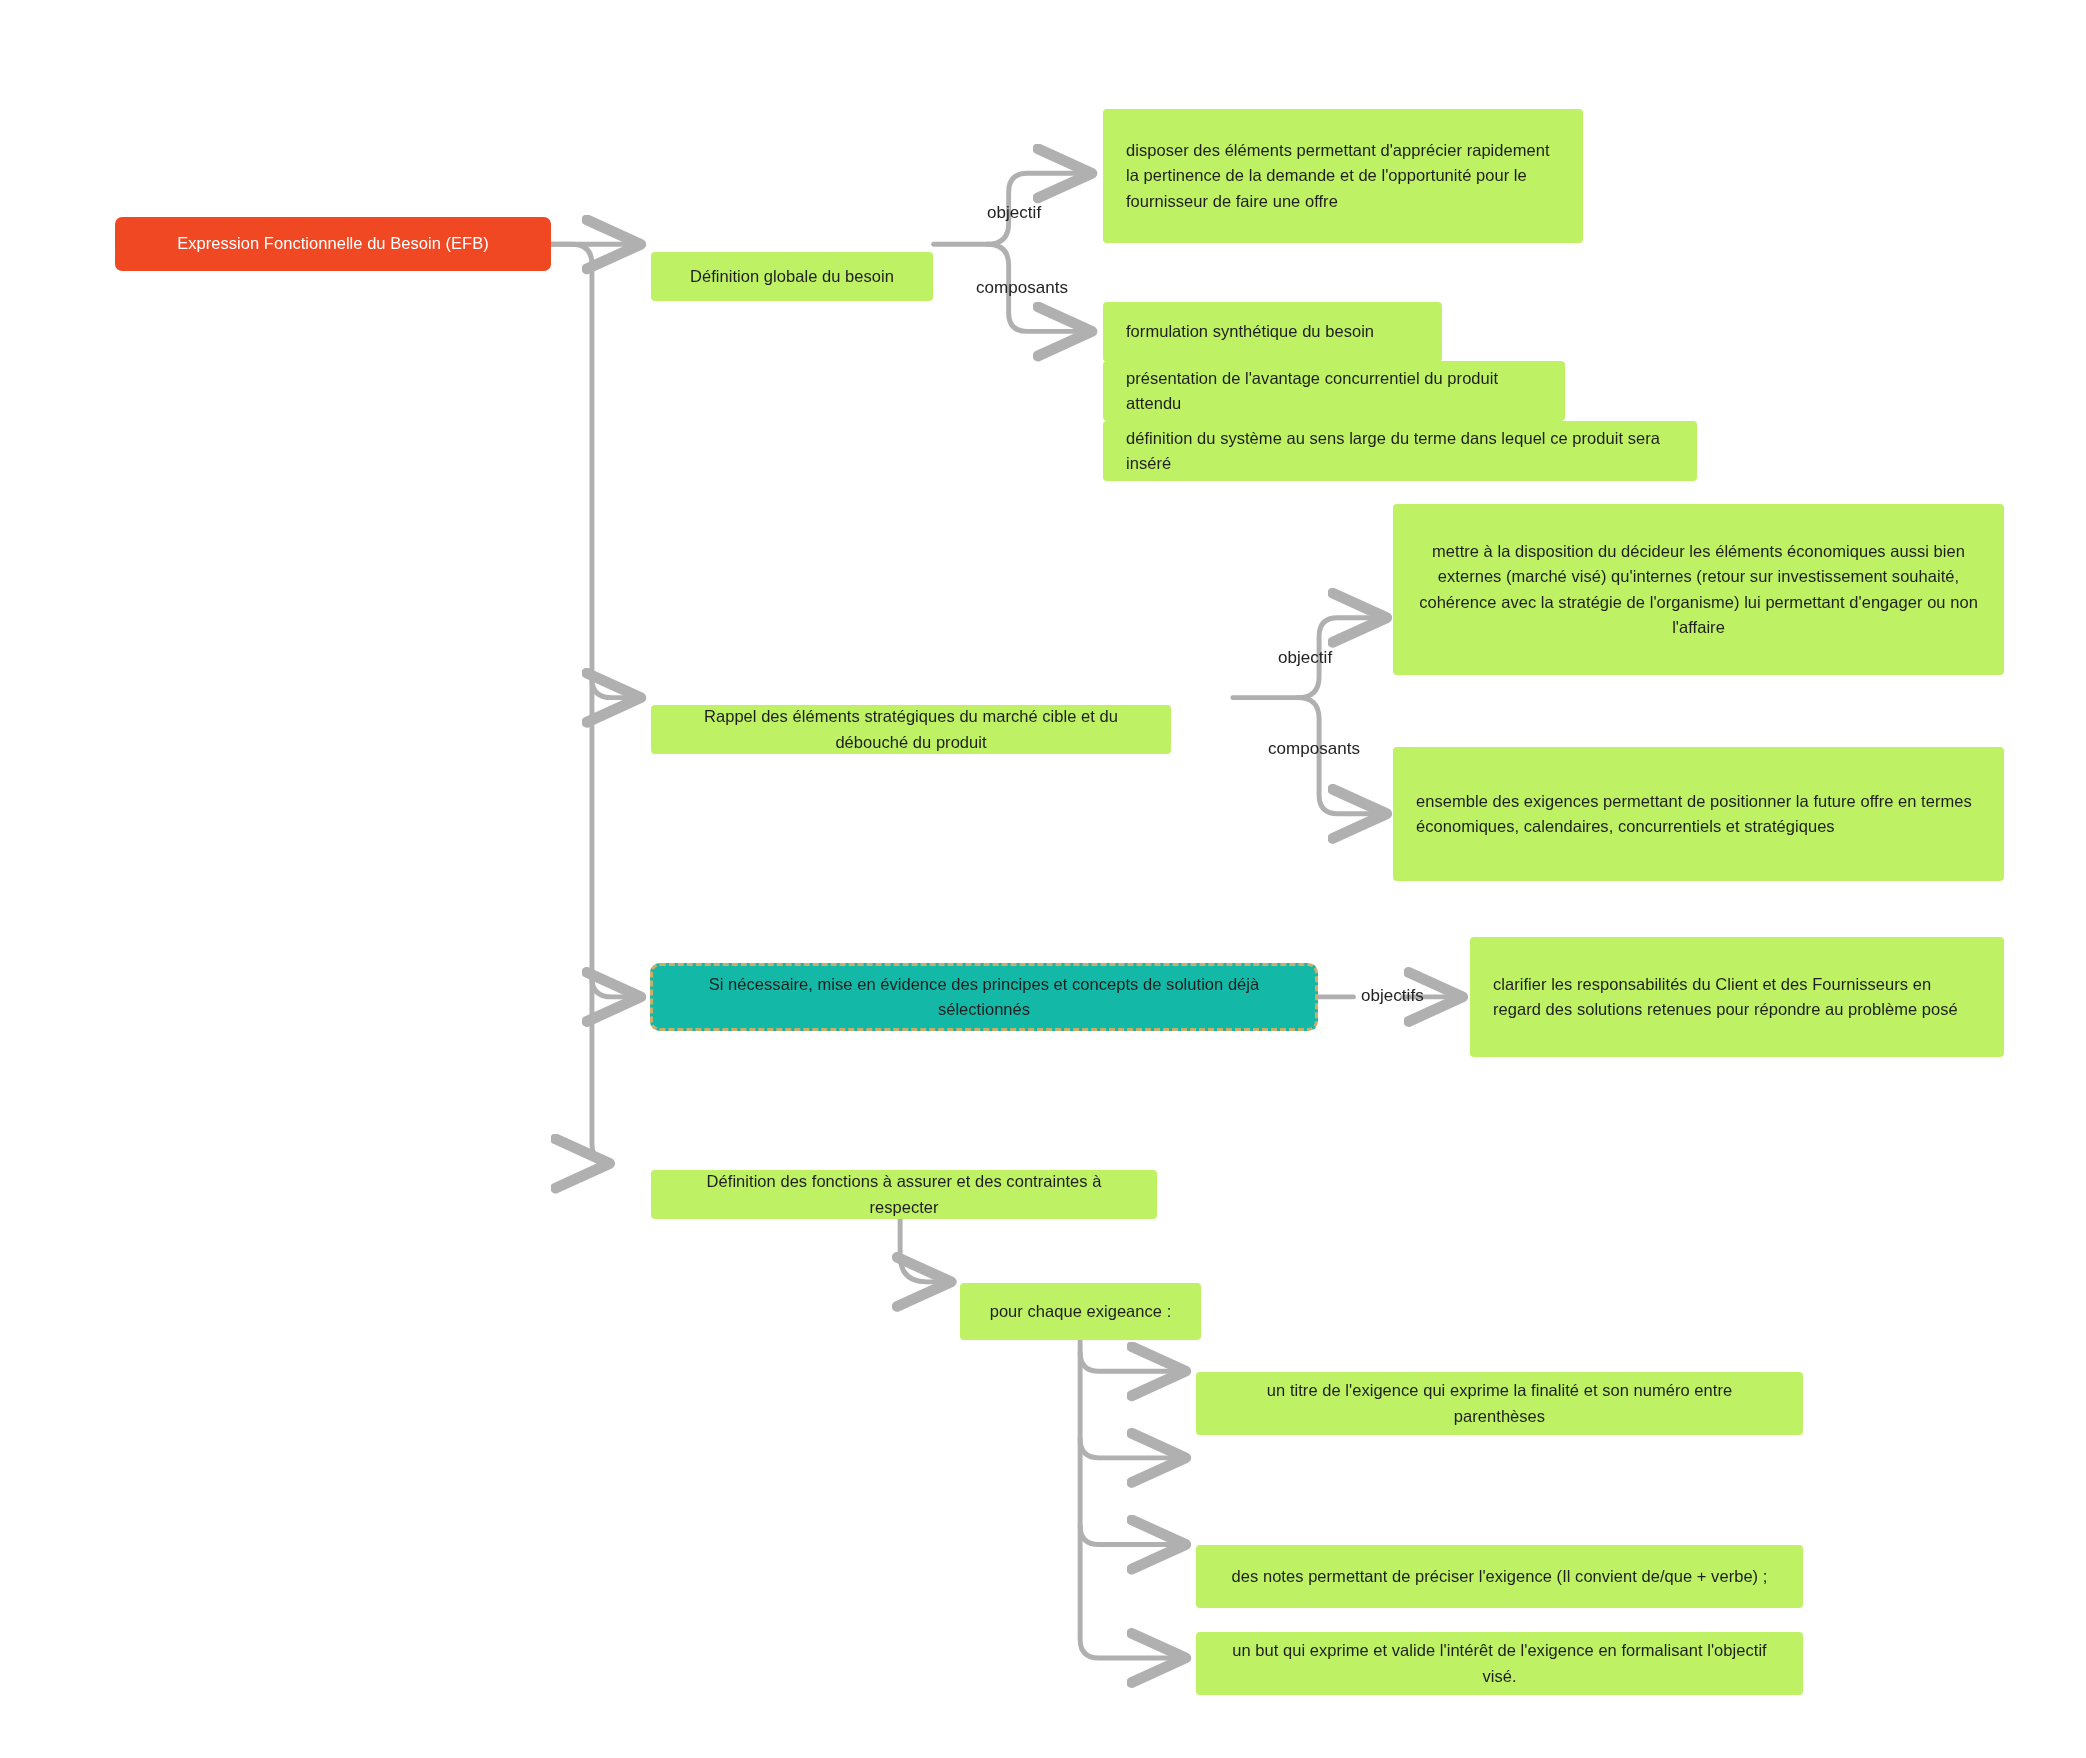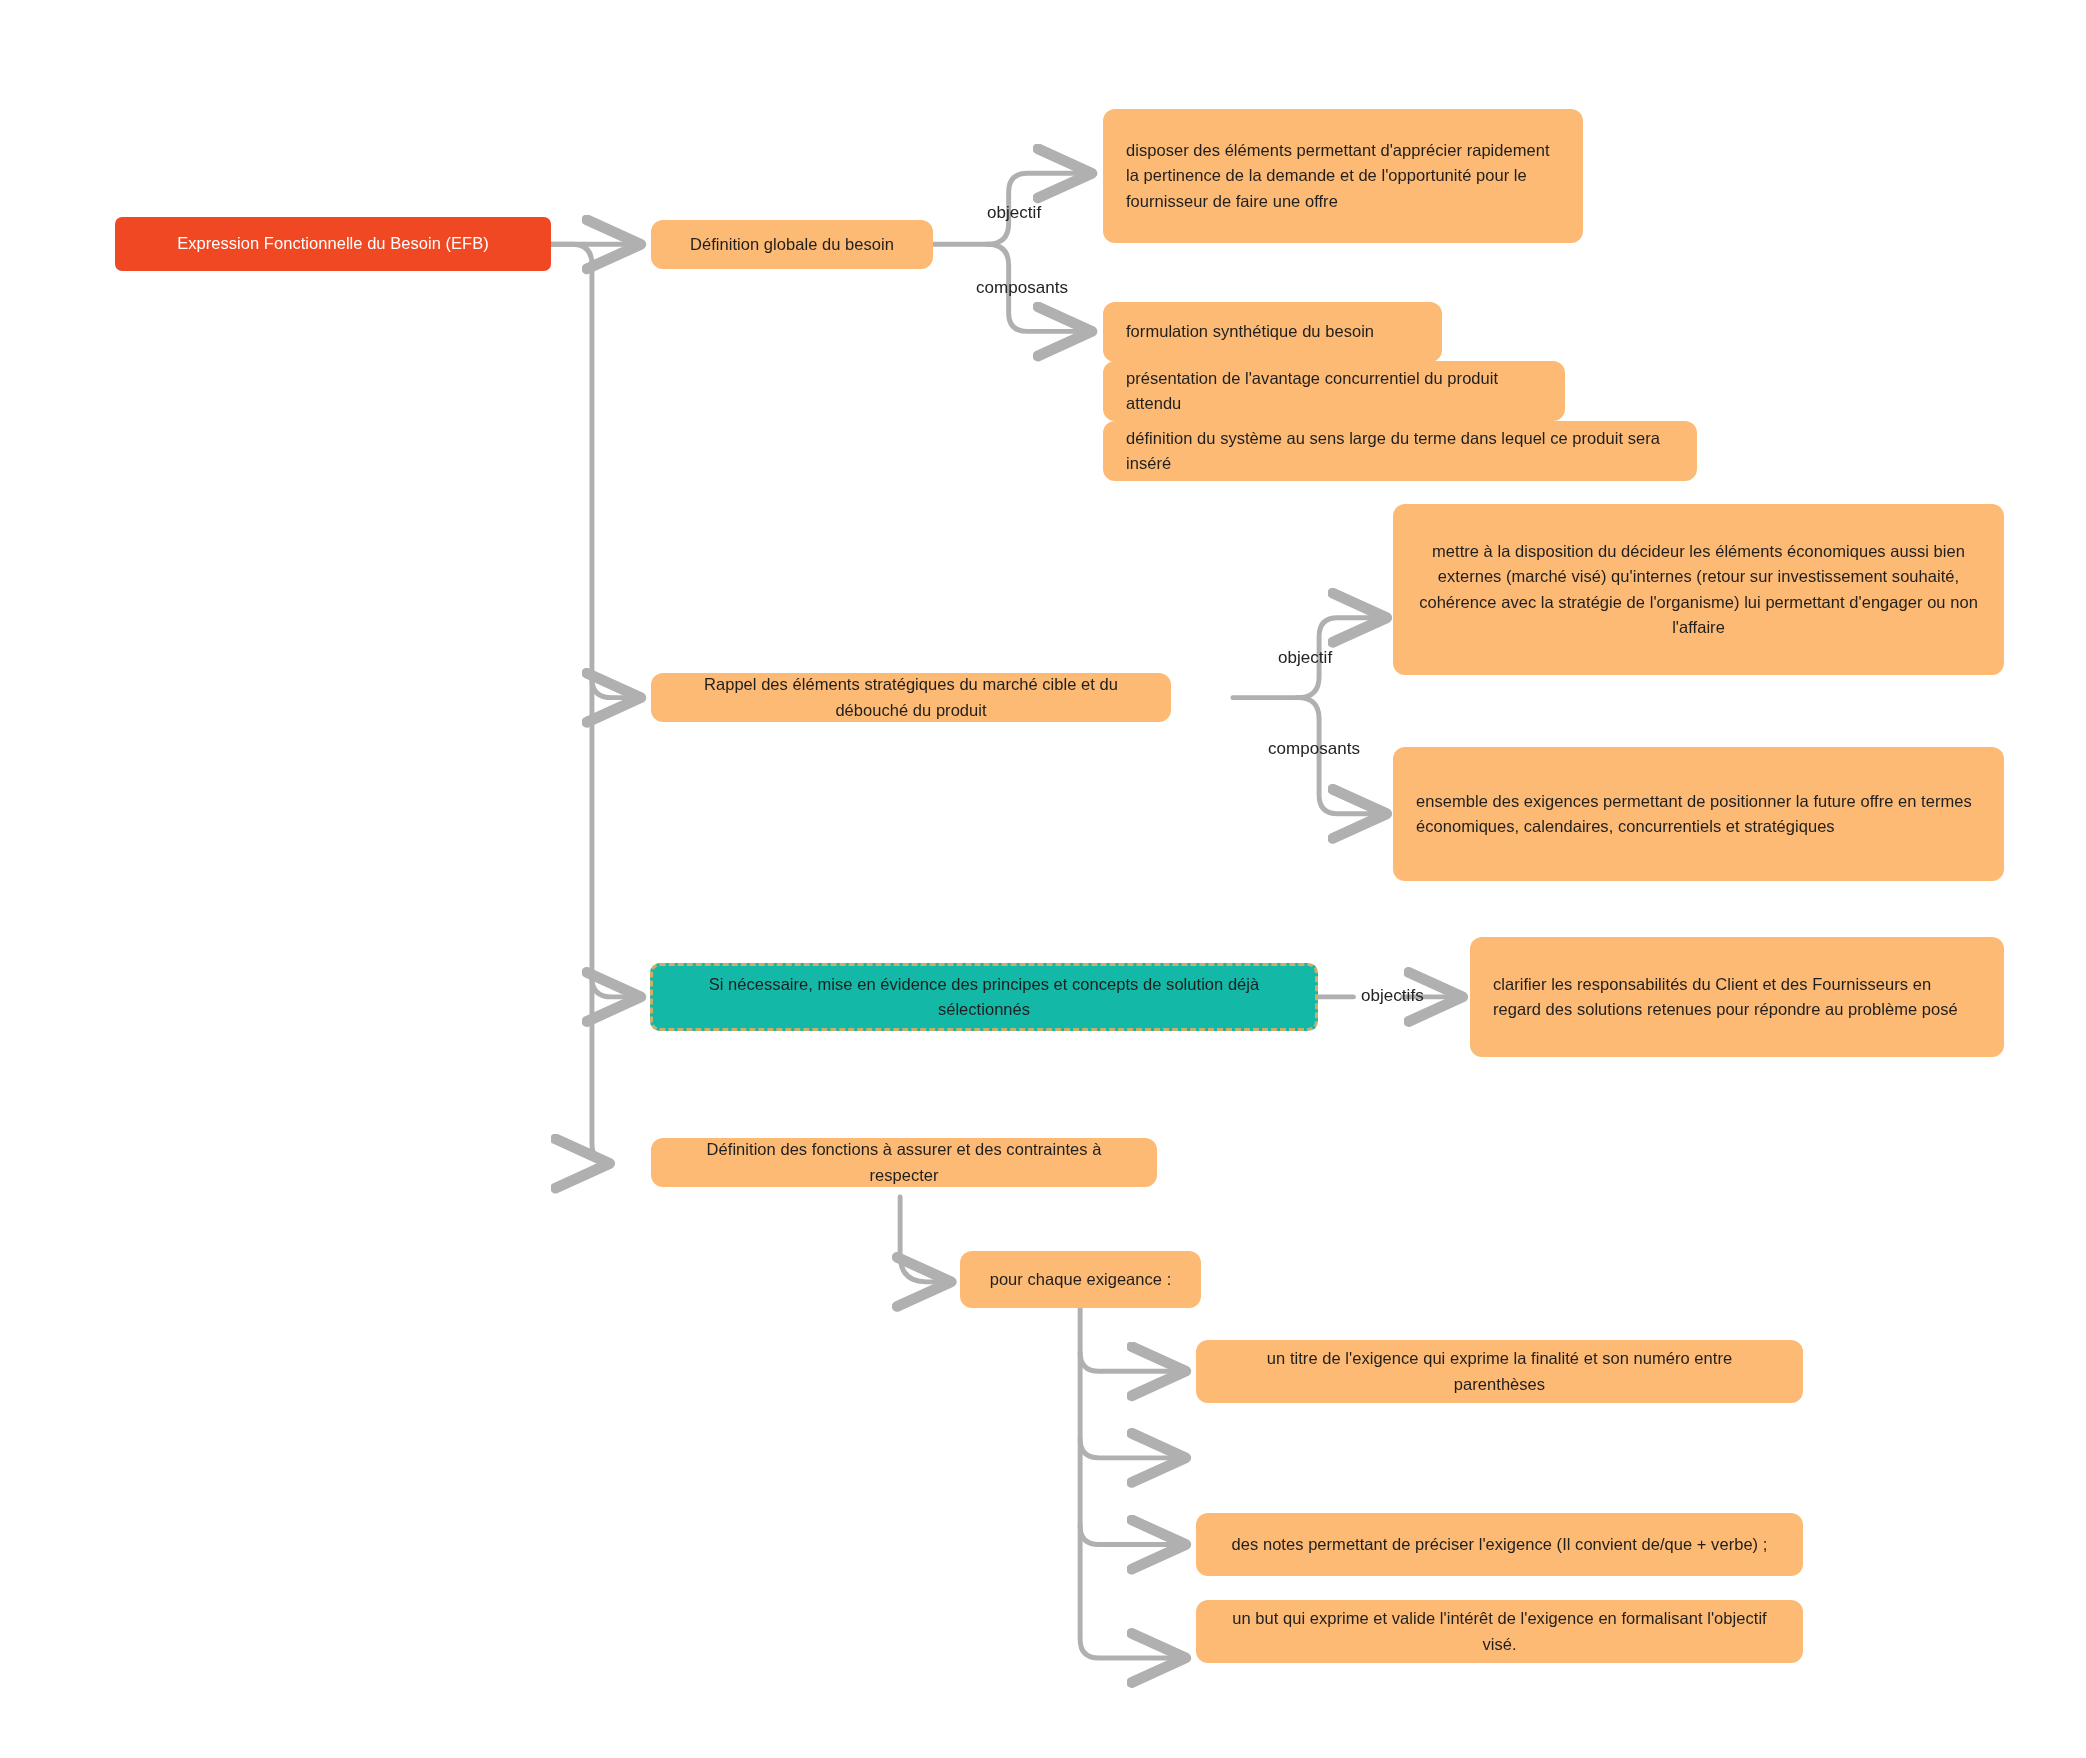--- a/index.html
+++ b/index.html
@@ -23,43 +23,44 @@
     position: absolute;
     left: 0;
     top: 0;
     width: 2087px;
     height: 1758px;
     pointer-events: none;
   }
   .node {
     position: absolute;
     box-sizing: border-box;
-    border-radius: 12px;
+    border-radius: 4px;
     display: flex;
     align-items: center;
-    background: #fdba74;
+    background: #bef264;
     color: #1f1f1f;
     font-size: 16.5px;
     line-height: 1.52;
     letter-spacing: 0.04px;
     padding: 0 23px;
     z-index: 2;
   }
   .node.root {
     background: #EF4823;
     color: #ffffff;
     border-radius: 7.1px;
     font-size: 16.5px;
     justify-content: center;
     text-align: center;
     padding: 0 18px;
   }
   .node.center {
     justify-content: center;
     text-align: center;
+    margin-top: 32px;
   }
   .node.dashed {
     background: #14b8a6;
     border: 3.6px dashed #CBAE6B;
     border-radius: 9.8px;
     justify-content: center;
     text-align: center;
   }
   .node.multiline {
     align-items: center;

